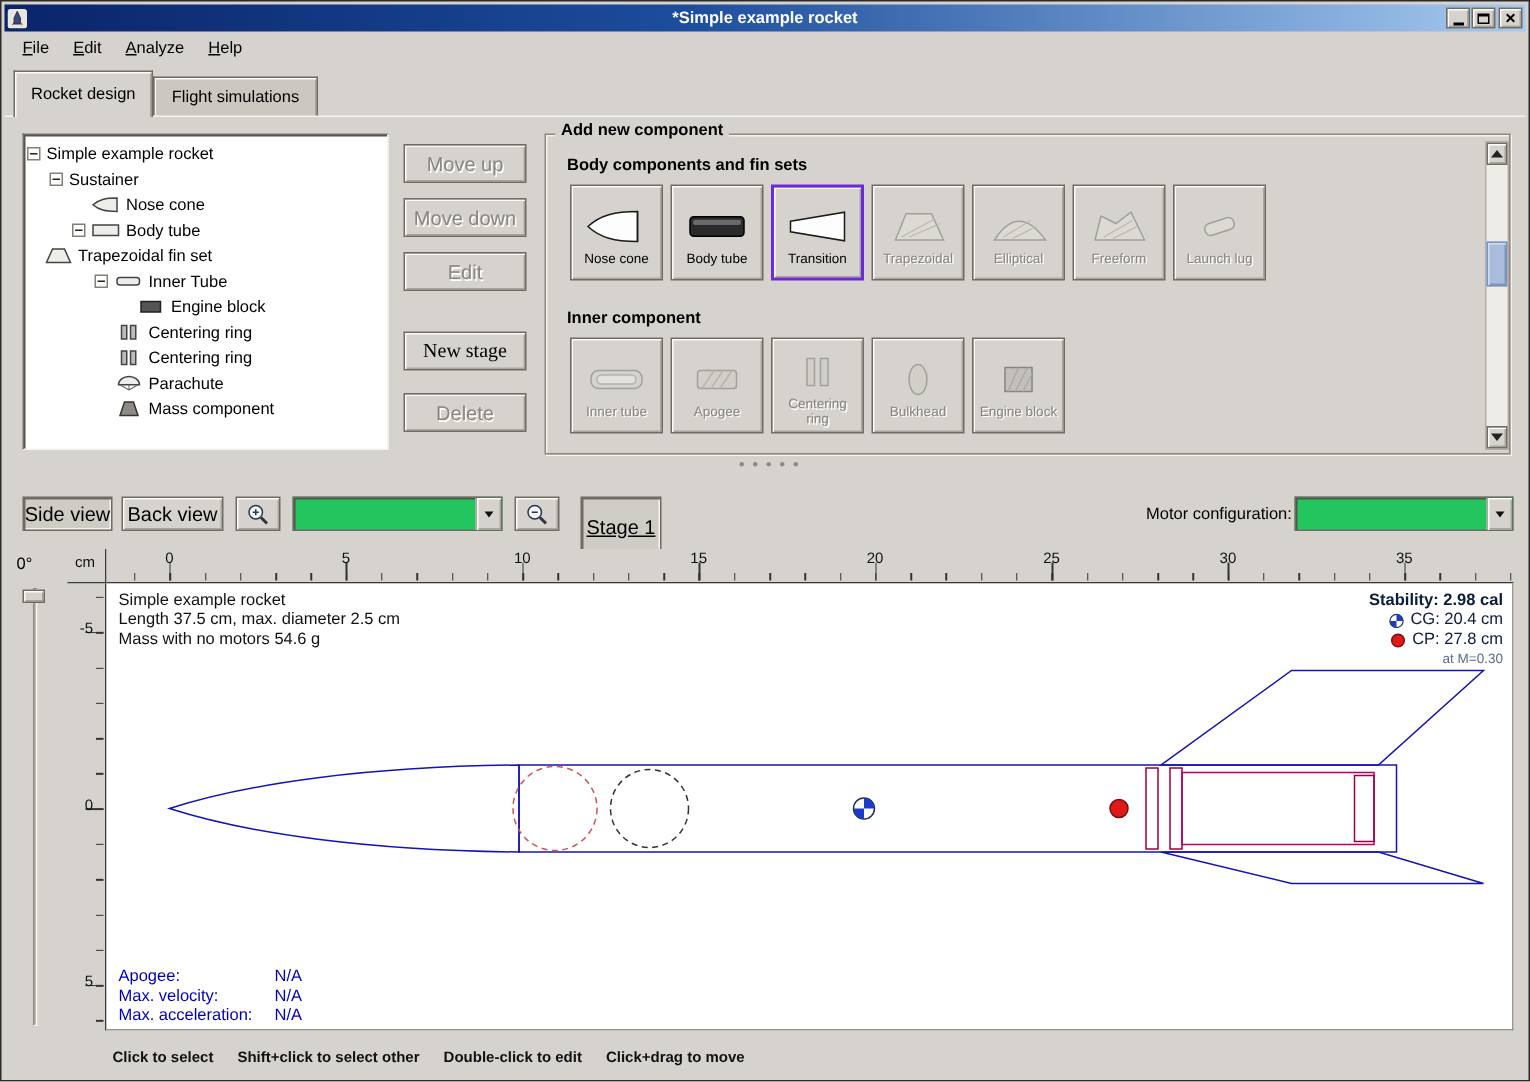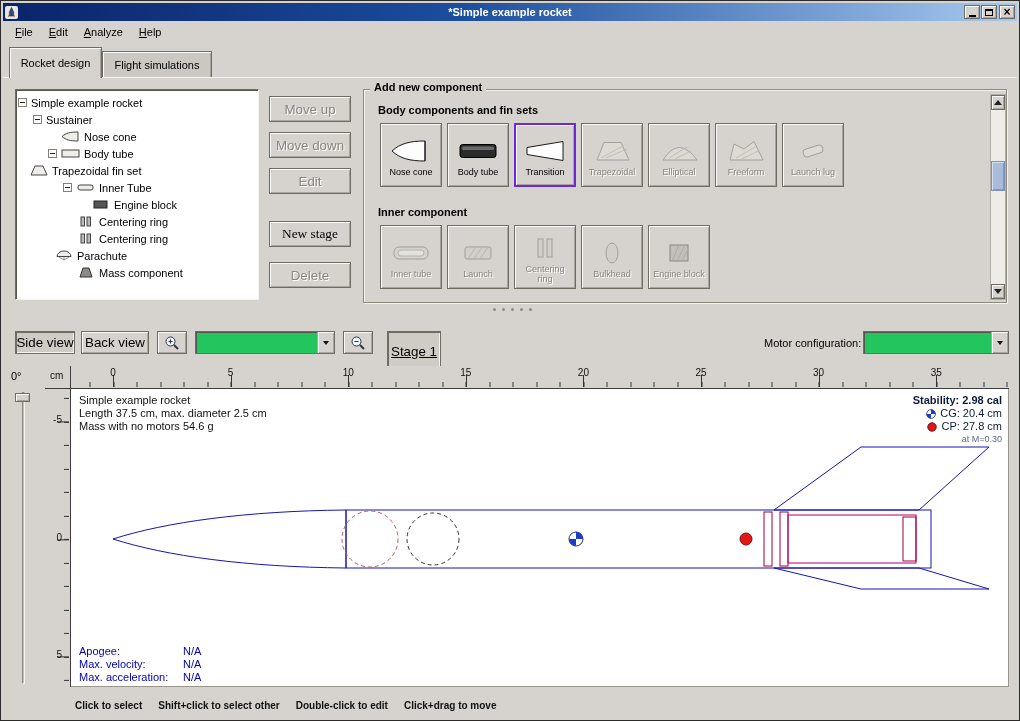--- a/index.html
+++ b/index.html
@@ -222,21 +222,21 @@
     <div class="tree-row" style="padding-left:47px;">
       <span class="tree-spacer"></span>
       <span class="tree-icon">
           <svg width="20" height="11" viewBox="0 0 20 11">
             <rect x="5" y="1" width="3.5" height="9" fill="#bbb" stroke="#444"></rect>
             <rect x="11" y="1" width="3.5" height="9" fill="#bbb" stroke="#444"></rect>
           </svg>
         </span>
       <span>Centering ring</span>
     </div>
-    <div class="tree-row" style="padding-left:25px;">
+    <div class="tree-row" style="padding-left:47px;">
       <span class="tree-spacer"></span>
       <span class="tree-icon">
           <svg width="20" height="11" viewBox="0 0 20 11">
             <path d="M3 6.5 A7 5.5 0 0 1 17 6.5 Z" fill="#efede9" stroke="#444"></path>
             <path d="M4 6.5 L10 10 M16 6.5 L10 10 M10 6.5 L10 10" stroke="#666" stroke-width="0.7" fill="none"></path>
           </svg>
         </span>
       <span>Parachute</span>
     </div>
     <div class="tree-row" style="padding-left:47px;">
@@ -345,21 +345,21 @@
         </span>
       <span class="comp-label">Inner tube</span>
     </button>
     <button class="btn comp-btn disabled" style="left:83px; top:135px;">
       <span class="icon-box dim">
           <svg width="44" height="26" viewBox="0 0 44 26">
             <rect x="9" y="7" width="26" height="12" rx="2" fill="#cfccc6" stroke="#777"></rect>
             <path d="M12 19 L20 7 M18 19 L26 7 M24 19 L32 7" stroke="#a39f98" stroke-width="1" fill="none"></path>
           </svg>
         </span>
-      <span class="comp-label">Launch</span>
+      <span class="comp-label">Apogee</span>
     </button>
     <button class="btn comp-btn disabled" style="left:150px; top:135px;">
       <span class="icon-box dim">
           <svg width="44" height="26" viewBox="0 0 44 26">
             <rect x="15" y="4" width="5" height="18" fill="#cfccc6" stroke="#777"></rect>
             <rect x="24" y="4" width="5" height="18" fill="#cfccc6" stroke="#777"></rect>
           </svg>
         </span>
       <span class="comp-label">Centering ring</span>
     </button>

